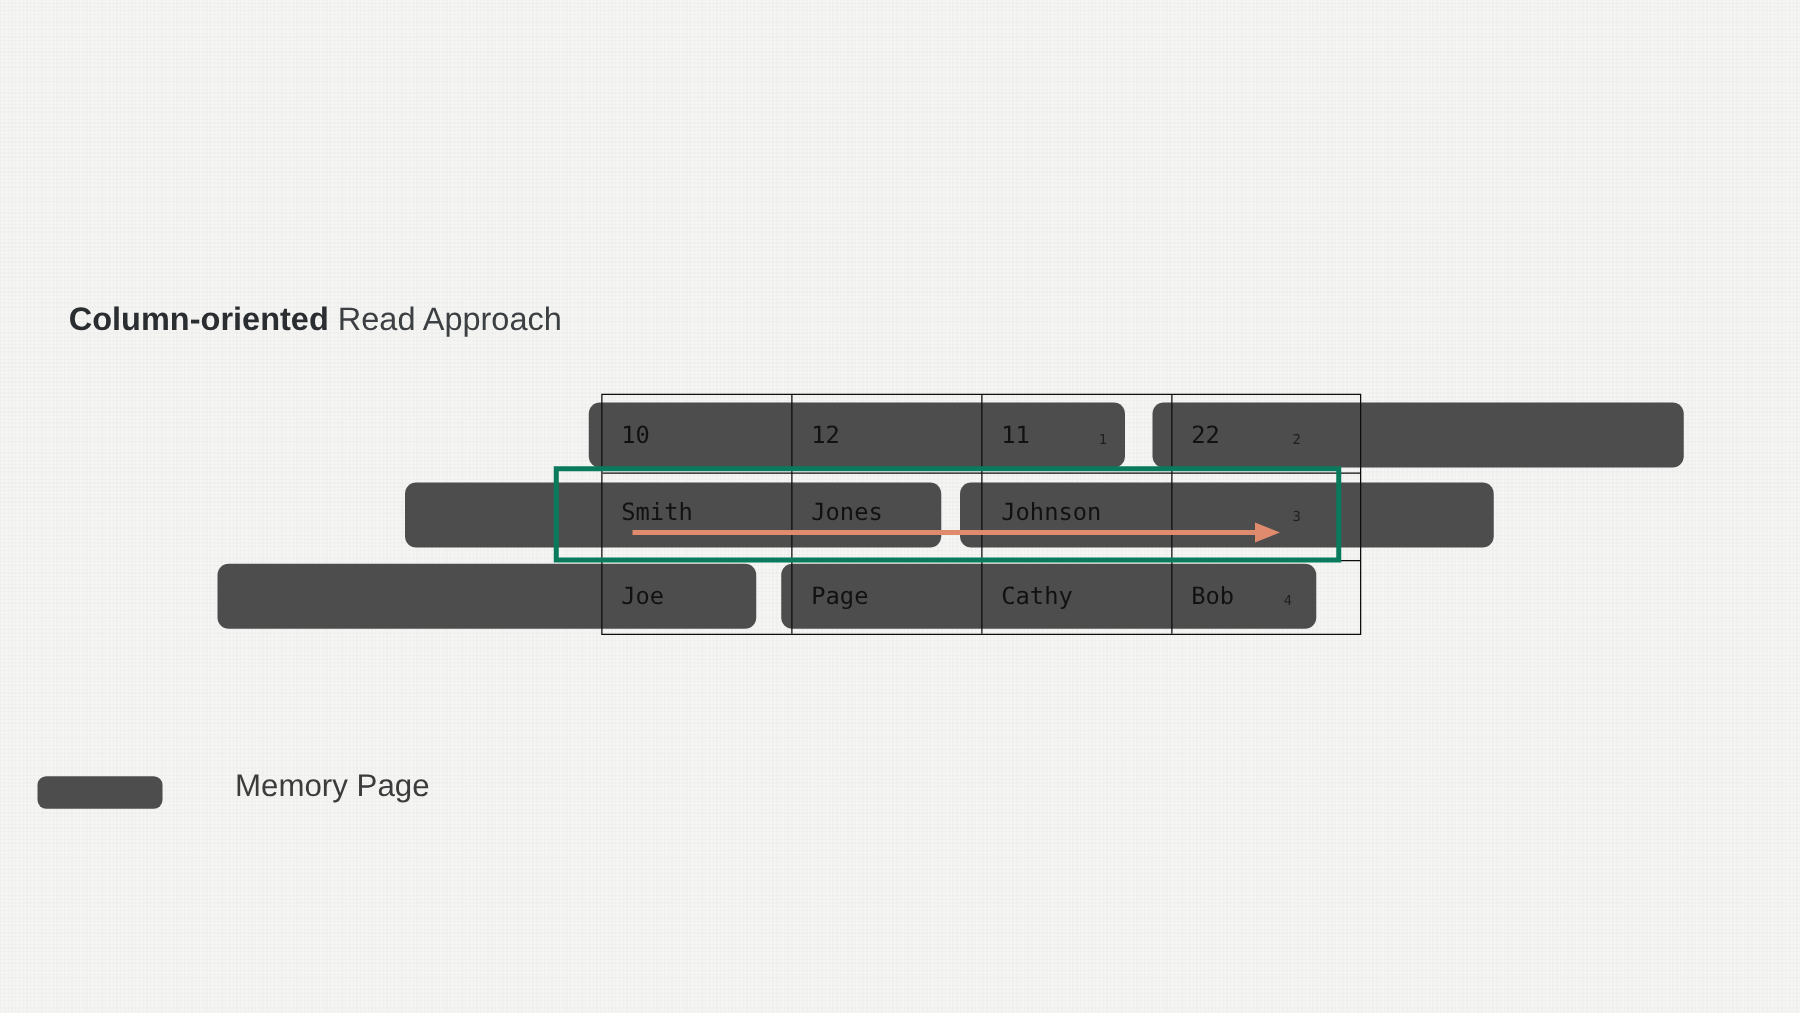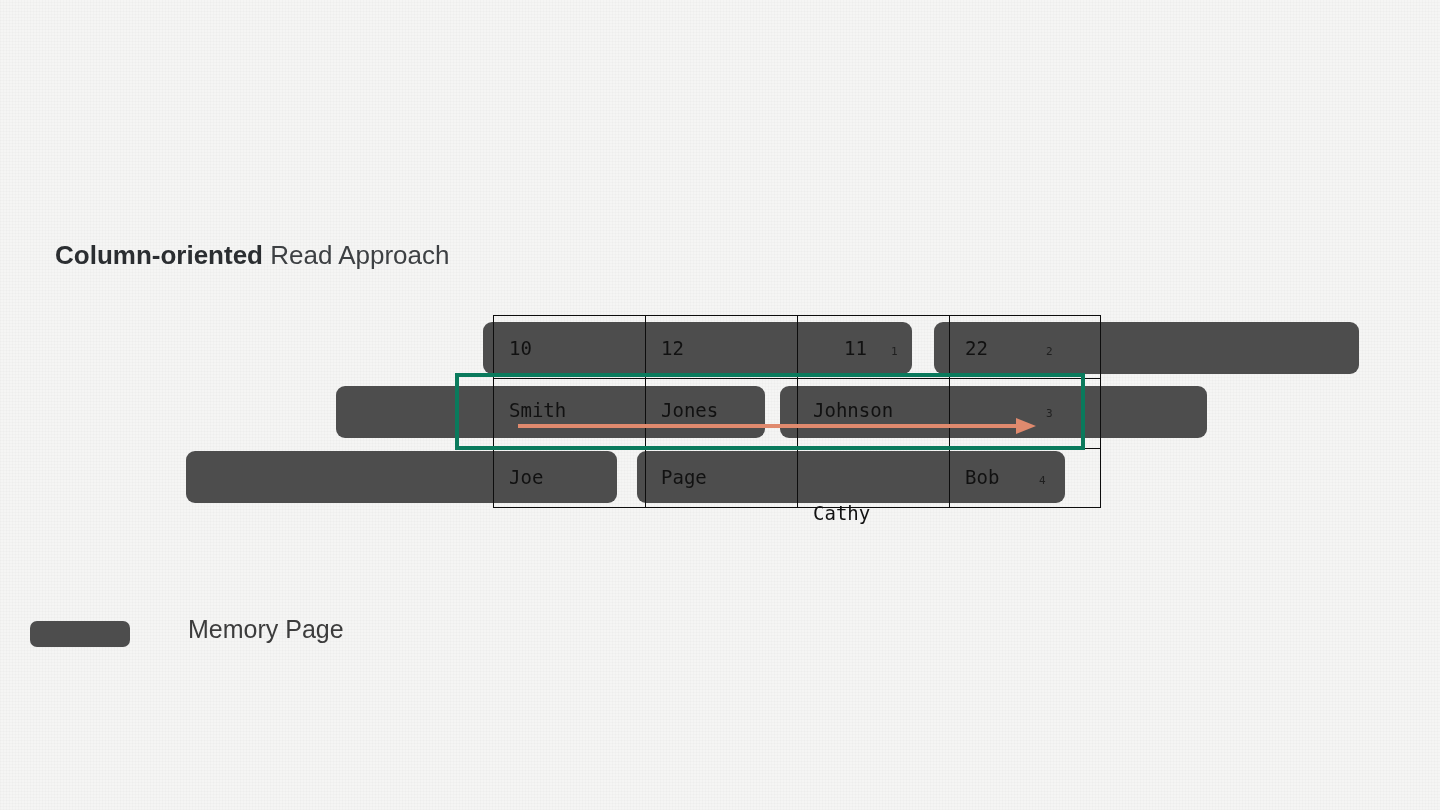--- a/index.html
+++ b/index.html
@@ -51,21 +51,21 @@
     white-space: nowrap;
   }
   #subtitle .strong {
     font-weight: bold;
     color: #2b2e31;
   }
 
   
   #diagram {
     position: absolute;
-    left: 12px;
+    left: 0;
     top: 0;
     width: 1292px;
     height: 810px;
   }
   .mem-page {
     position: absolute;
     height: 52px;
     background: #4d4d4d;
     border-radius: 9px;
   }
@@ -198,33 +198,33 @@
     <div id="data-table">
       <div class="col-divider" style="left:151px;"></div>
       <div class="col-divider" style="left:303px;"></div>
       <div class="col-divider" style="left:455px;"></div>
       <div class="row-divider" style="top:62px;"></div>
       <div class="row-divider" style="top:132px;"></div>
     </div>
 
     <div class="cell-text" style="left:497px; top:337px;">10</div>
     <div class="cell-text" style="left:649px; top:337px;">12</div>
-    <div class="cell-text" style="left:801px; top:337px;margin-left:31px;">11</div>
+    <div class="cell-text" style="left:801px; top:337px;">11</div>
     <div class="cell-text" style="left:953px; top:337px;">22</div>
     <div class="page-num" style="left:879px; top:345px;">1</div>
     <div class="page-num" style="left:1034px; top:345px;">2</div>
 
     <div class="cell-text" style="left:497px; top:399px;">Smith</div>
     <div class="cell-text" style="left:649px; top:399px;">Jones</div>
     <div class="cell-text" style="left:801px; top:399px;">Johnson</div>
     <div class="page-num" style="left:1034px; top:407px;">3</div>
 
     <div class="cell-text" style="left:497px; top:466px;">Joe</div>
     <div class="cell-text" style="left:649px; top:466px;">Page</div>
-    <div class="cell-text" style="left:801px; top:466px;margin-top:36px;">Cathy</div>
+    <div class="cell-text" style="left:801px; top:466px;">Cathy</div>
     <div class="cell-text" style="left:953px; top:466px;">Bob</div>
     <div class="page-num" style="left:1027px; top:474px;">4</div>
 
     <div id="read-highlight"></div>
 
     <svg id="read-arrow" viewBox="0 0 530 24">
       <line x1="6" y1="12" x2="508" y2="12" stroke="#e08a6e" stroke-width="4"></line>
       <polygon points="504,4 524,12 504,20" fill="#e08a6e"></polygon>
     </svg>
 

